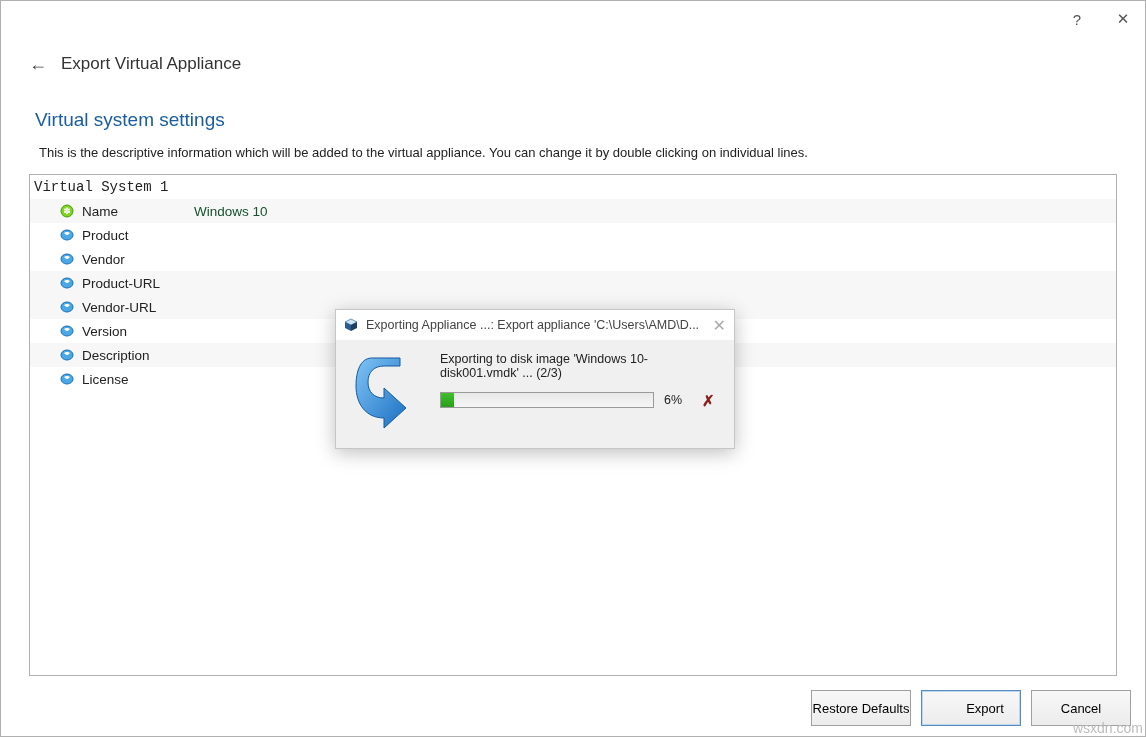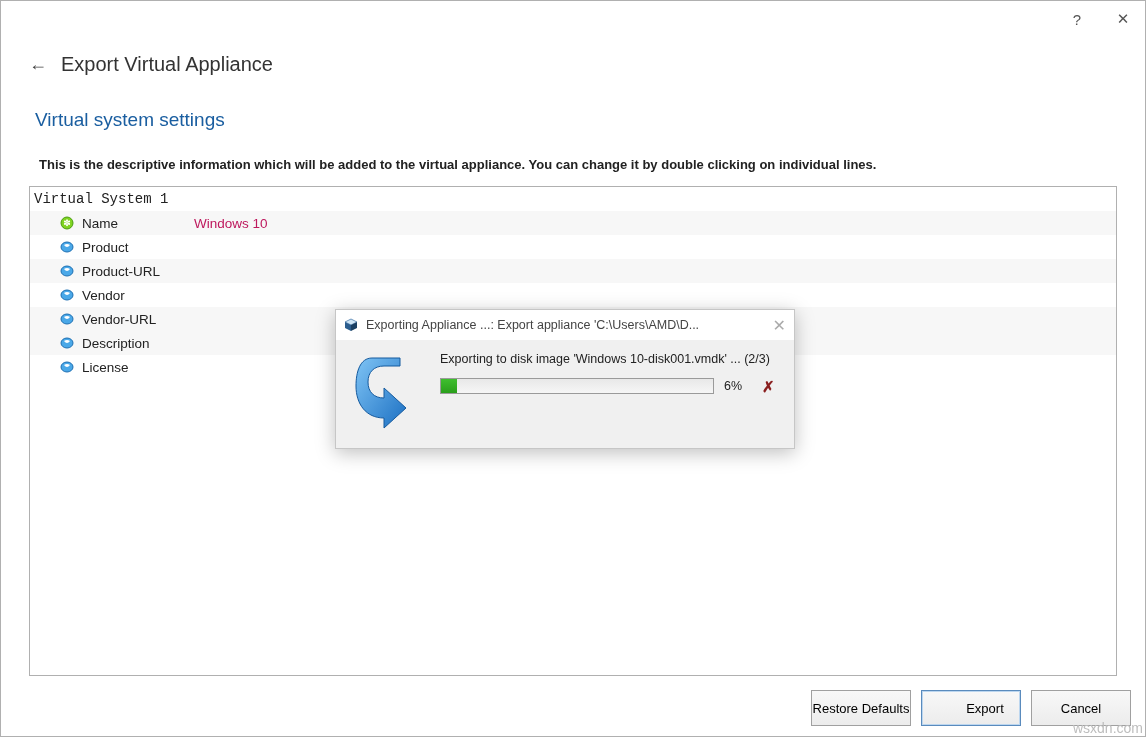--- a/index.html
+++ b/index.html
@@ -17,60 +17,60 @@
     padding: 0 14px; gap: 30px;
   }
   .titlebar .tb-icon { width: 16px; height: 16px; display:flex; align-items:center; justify-content:center; color:#555; font-size: 15px; cursor:pointer;}
   .content {
     flex: 1;
     padding: 10px 28px 0 28px;
     display: flex; flex-direction: column;
   }
   .header-row { display:flex; align-items:center; gap: 14px; height: 34px; }
   .back-arrow { font-size: 18px; color:#444; }
-  .header-title { font-size: 20px; color:#333; }
+  .header-title { font-size: 17px; color:#333; }
   .section-title { color:#1a5ea0; font-size: 19px; margin: 28px 0 14px 6px; font-weight: 400;}
-  .description { color:#222; margin: 12px 0 14px 10px; font-weight: bold; }
+  .description { color:#222; margin: 0 0 14px 10px; }
   .tree-panel {
     border: 1px solid #b0b0b0;
     flex: 1;
     background: #fff;
     overflow: hidden;
     margin-bottom: 12px;
   }
   .tree-row {
     height: 24px; display:flex; align-items:center;
     padding-left: 4px;
     font-size: 13.5px;
   }
   .tree-row.root { font-size: 14px; font-family: Liberation Mono, monospace; }
   .tree-row.odd { background: #f7f7f7; }
   .tree-row.child { padding-left: 28px; }
   .row-icon { width: 18px; height: 18px; margin-right: 6px; display:flex; align-items:center; justify-content:center;}
   .row-label { width: 112px; }
-  .row-value { color:#be185d; }
+  .row-value { color:#14532d; }
   .footer {
     height: 48px;
     display:flex; justify-content: flex-end; align-items:center;
     gap: 10px; padding: 0 14px 8px 0;
   }
   .btn {
     min-width: 100px; height: 36px;
     border: 1px solid #a0a0a0;
     background: linear-gradient(#f8f8f8,#ececec);
     font-size: 13px; color:#000;
     display:flex; align-items:center; justify-content:center;
     cursor:pointer;
   }
   .btn.default { border: 1px solid #5a8bbd; box-shadow: inset 0 0 0 1px #bcd6ef; padding-left: 28px;}
   
   .dialog {
     position: absolute;
     left: 334px; top: 308px;
-    width: 460px;
+    width: 400px;
     border: 1px solid #c6c6c6;
     box-shadow: 0 4px 18px rgba(0,0,0,.25);
     background: #4c1d95;
   }
   .dlg-title {
     height: 30px; background:#fff;
     display:flex; align-items:center;
     padding: 0 8px;
     font-size: 12.5px; color:#444;
   }
@@ -140,53 +140,63 @@
         <span class="row-icon">
           <svg width="16" height="16" viewBox="0 0 16 16">
               <ellipse cx="8" cy="8" rx="6" ry="5" fill="#4aa8e8" stroke="#1c6fb3"></ellipse>
               <path d="M5 6 Q8 4 11 6 Q8 10 5 6" fill="#fff"></path>
             </svg>
         </span>
         <span class="row-label">Product</span>
         <span class="row-value"></span>
       </div>
 
+      <div class="tree-row child">
+        <span class="row-icon">
+          <svg width="16" height="16" viewBox="0 0 16 16">
+              <ellipse cx="8" cy="8" rx="6" ry="5" fill="#4aa8e8" stroke="#1c6fb3"></ellipse>
+              <path d="M5 6 Q8 4 11 6 Q8 10 5 6" fill="#fff"></path>
+            </svg>
+        </span>
+        <span class="row-label">Vendor</span>
+        <span class="row-value"></span>
+      </div>
+
       <div class="tree-row child odd">
         <span class="row-icon">
           <svg width="16" height="16" viewBox="0 0 16 16">
               <ellipse cx="8" cy="8" rx="6" ry="5" fill="#4aa8e8" stroke="#1c6fb3"></ellipse>
               <path d="M5 6 Q8 4 11 6 Q8 10 5 6" fill="#fff"></path>
             </svg>
         </span>
         <span class="row-label">Product-URL</span>
         <span class="row-value"></span>
       </div>
 
-      <div class="tree-row child">
-        <span class="row-icon">
-          <svg width="16" height="16" viewBox="0 0 16 16">
-              <ellipse cx="8" cy="8" rx="6" ry="5" fill="#4aa8e8" stroke="#1c6fb3"></ellipse>
-              <path d="M5 6 Q8 4 11 6 Q8 10 5 6" fill="#fff"></path>
-            </svg>
-        </span>
-        <span class="row-label">Vendor</span>
-        <span class="row-value"></span>
-      </div>
-
       <div class="tree-row child odd">
         <span class="row-icon">
           <svg width="16" height="16" viewBox="0 0 16 16">
               <ellipse cx="8" cy="8" rx="6" ry="5" fill="#4aa8e8" stroke="#1c6fb3"></ellipse>
               <path d="M5 6 Q8 4 11 6 Q8 10 5 6" fill="#fff"></path>
             </svg>
         </span>
         <span class="row-label">Vendor-URL</span>
         <span class="row-value"></span>
       </div>
 
+      <div class="tree-row child">
+        <span class="row-icon">
+          <svg width="16" height="16" viewBox="0 0 16 16">
+              <ellipse cx="8" cy="8" rx="6" ry="5" fill="#4aa8e8" stroke="#1c6fb3"></ellipse>
+              <path d="M5 6 Q8 4 11 6 Q8 10 5 6" fill="#fff"></path>
+            </svg>
+        </span>
+        <span class="row-label">Version</span>
+        <span class="row-value"></span>
+      </div>
 
       <div class="tree-row child odd">
         <span class="row-icon">
           <svg width="16" height="16" viewBox="0 0 16 16">
               <ellipse cx="8" cy="8" rx="6" ry="5" fill="#4aa8e8" stroke="#1c6fb3"></ellipse>
               <path d="M5 6 Q8 4 11 6 Q8 10 5 6" fill="#fff"></path>
             </svg>
         </span>
         <span class="row-label">Description</span>
         <span class="row-value"></span>

